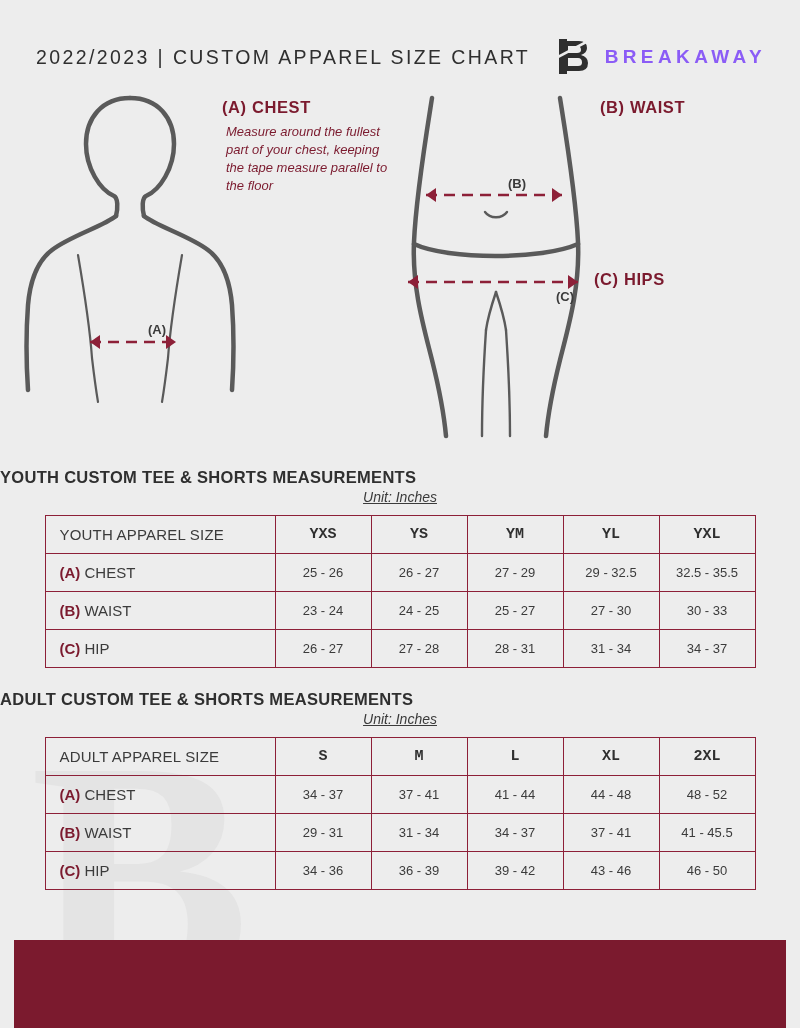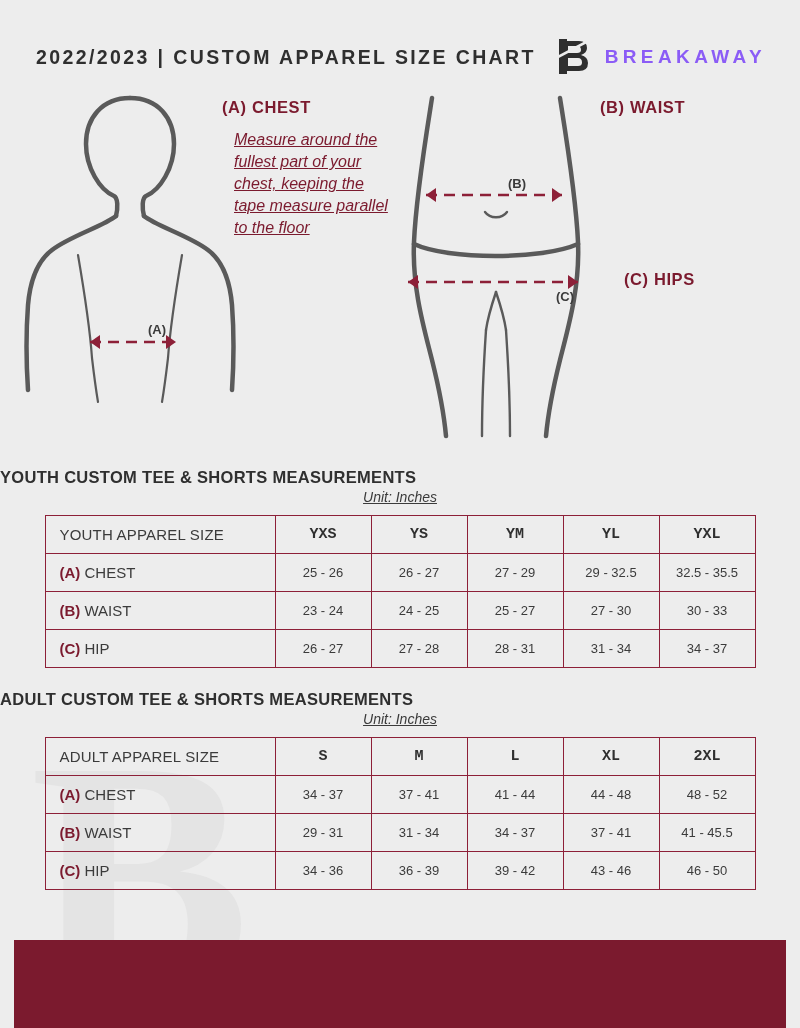--- a/index.html
+++ b/index.html
@@ -39,21 +39,21 @@
 
   
   .header {
     display: flex;
     align-items: center;
     justify-content: space-between;
     padding: 38px 34px 0 36px;
   }
   .header-title {
     font-size: 19.5px;
-    font-weight: 700;
+    font-weight: 400;
     letter-spacing: 2.4px;
     color: #2f2f2f;
     white-space: nowrap;
   }
   .brand {
     display: flex;
     align-items: center;
     gap: 14px;
   }
   .brand-mark {
@@ -84,30 +84,29 @@
   .callout { position: absolute; }
   .callout h3 {
     margin: 0 0 6px 0;
     font-size: 16.5px;
     font-weight: 700;
     letter-spacing: 0.6px;
     color: #7b1a2e;
   }
   .callout h3 .lbl { color: #7b1a2e; }
   .callout p {
-    margin: 12px;
-    font-size: 16px;
+    margin: 4px;
+    font-size: 13px;
     line-height: 1.38;
     font-style: italic;
     color: #7b1a2e;
-    text-decoration: underline;
   }
   .callout-chest { left: 222px; top: 8px; width: 180px; }
   .callout-waist { left: 600px; top: 8px; width: 175px; }
-  .callout-hips  { left: 624px; top: 180px; width: 172px; }
+  .callout-hips  { left: 594px; top: 180px; width: 172px; }
 
   
   .table-block { margin-top: 8px; }
   .table-title {
     text-align: left;
     font-size: 16.5px;
     font-weight: 700;
     letter-spacing: 0.3px;
     color: #2f2f2f;
     margin: 0;

